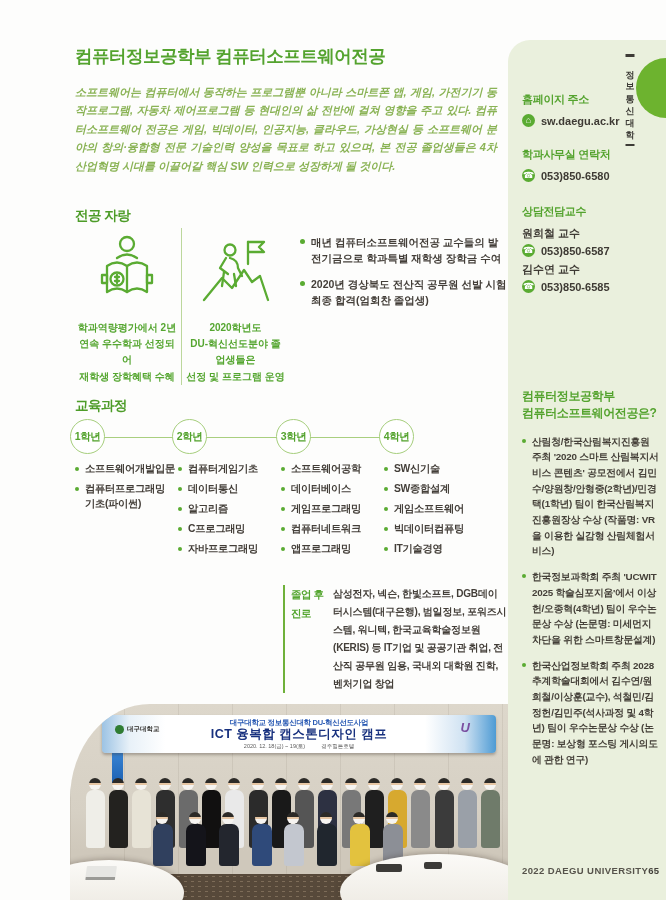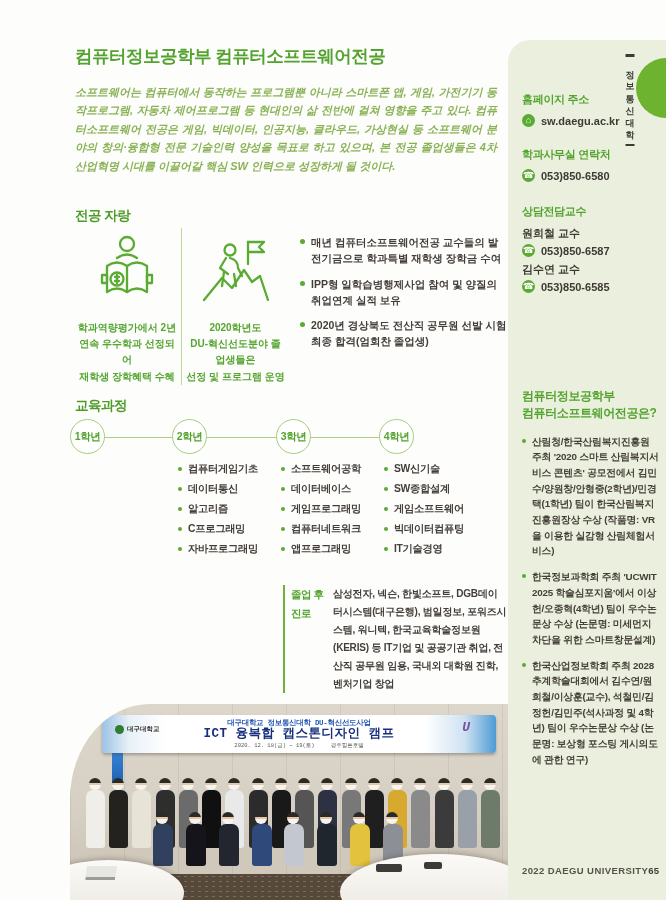--- a/index.html
+++ b/index.html
@@ -36,21 +36,21 @@
   .courses li::before { content:""; position:absolute; left:0; top:5px; width:4px; height:4px; border-radius:50%; background:#5aab32; }
 
   .info-block { position:absolute; top:585px; display:flex; border-left:2px solid #6fb13a; padding-left:6px; }
   .info-block.certs { left:75px; width:196px; }
   .info-block.career { left:283px; width:224px; }
   .info-block .lbl { flex:0 0 42px; font-size:10.5px; font-weight:800; color:#55a630; line-height:1.8; white-space:pre-line; letter-spacing:-0.5px; }
   .info-block .txt { flex:1; font-size:10px; line-height:1.8; color:#433e38; font-weight:600; letter-spacing:-0.2px; }
 
   
   .photo { position:absolute; left:70px; top:704px; width:438px; height:196px; border-top-left-radius:80px 95px; overflow:hidden;
-           background:linear-gradient(180deg,#ddd7cb 0%,#d6d0c4 55%,#cfc8bb 75%);font-family:Liberation Mono, monospace;}
+           background:linear-gradient(180deg,#ddd7cb 0%,#d6d0c4 55%,#cfc8bb 75%);}
   .photo .wall-lines { position:absolute; inset:0; background:repeating-linear-gradient(90deg, rgba(120,110,95,.12) 0 1px, transparent 1px 54px); }
   .banner { position:absolute; left:32px; right:12px; top:11px; height:38px; border-radius:4px;
             background:linear-gradient(90deg,#9cc3e4 0%,#e8f1f8 7%,#ffffff 16%,#ffffff 82%,#cfe2f2 92%,#4e9bd4 100%);
             box-shadow:0 2px 3px rgba(60,50,40,.35); display:flex; align-items:center; justify-content:center; }
   .banner-center { text-align:center; line-height:1.15; }
   .banner-l1 { font-size:7.5px; font-weight:800; color:#2b5bb4; letter-spacing:-0.3px; }
   .banner-l2 { font-size:12.5px; font-weight:800; color:#17307e; letter-spacing:0.5px; }
   .banner-l3 { font-size:5.5px; color:#5a5a5a; display:flex; justify-content:center; gap:16px; margin-top:1px; }
   .banner-logo-left { position:absolute; left:13px; top:10px; display:flex; align-items:center; gap:3px; }
   .banner-logo-left .emblem { width:9px; height:9px; border-radius:50%; background:radial-gradient(circle at 50% 45%,#2f7d33 60%,#17531b); }
@@ -152,34 +152,37 @@
         </svg>
       </div>
       <div class="cap">2020학년도
 DU-혁신선도분야 졸업생들은
 선정 및 프로그램 운영</div>
     </div>
   </div>
 
   <ul class="pride-bullets">
     <li>매년 컴퓨터소프트웨어전공 교수들의 발전기금으로 학과특별 재학생 장학금 수여</li>
-    <li>IPP형 일학습병행제사업 참여 및 양질의 취업연계 실적 보유</li>
     <li>2020년 경상북도 전산직 공무원 선발 시험 최종 합격(엄회찬 졸업생)</li>
   </ul>
 
   <h2 class="sec-head curr">교육과정</h2>
 
   <div class="timeline">
     <div class="tl-line"></div>
     <div class="tl-circle c1">1학년</div>
     <div class="tl-circle c2">2학년</div>
     <div class="tl-circle c3">3학년</div>
     <div class="tl-circle c4">4학년</div>
   </div>
 
+  <ul class="courses y1">
+    <li>소프트웨어개발입문</li>
+    <li>컴퓨터프로그래밍 기초(파이썬)</li>
+  </ul>
   <ul class="courses y2">
     <li>컴퓨터게임기초</li>
     <li>데이터통신</li>
     <li>알고리즘</li>
     <li>C프로그래밍</li>
     <li>자바프로그래밍</li>
   </ul>
   <ul class="courses y3">
     <li>소프트웨어공학</li>
     <li>데이터베이스</li>

